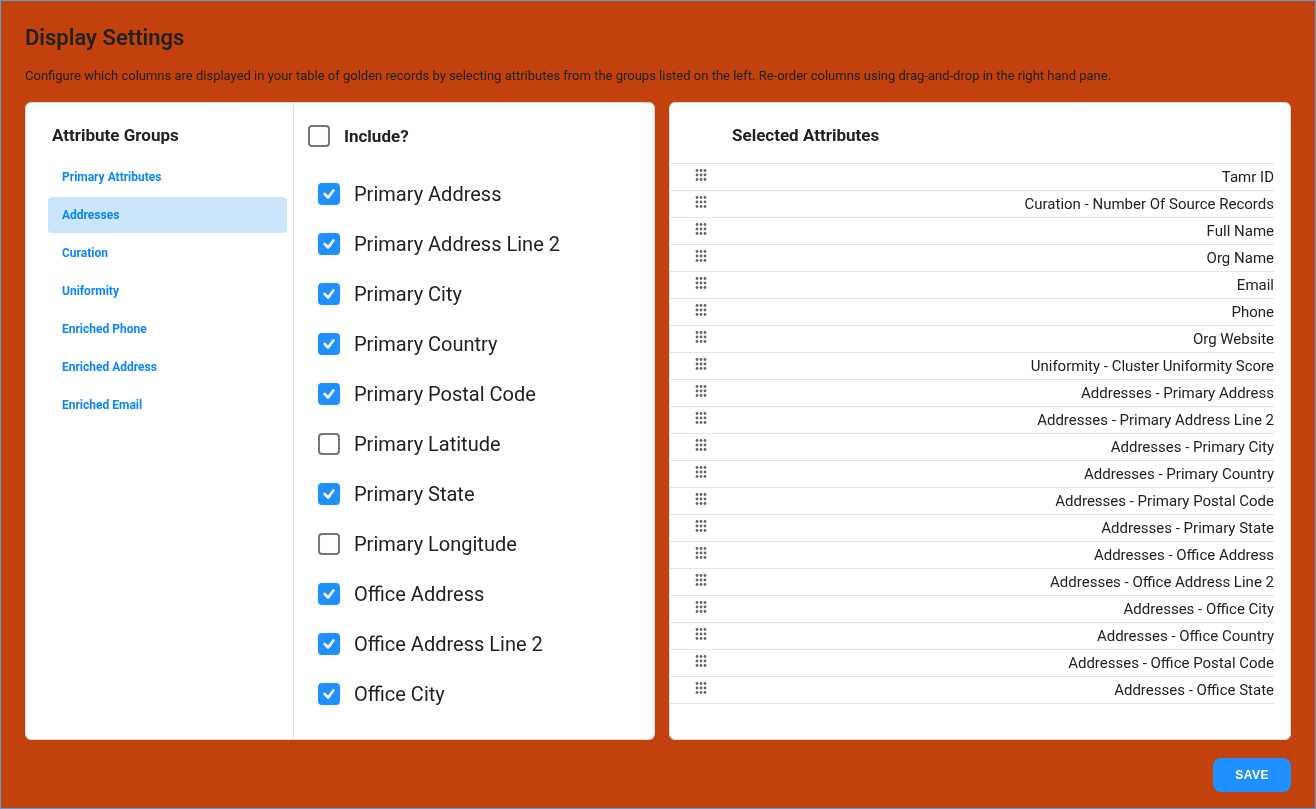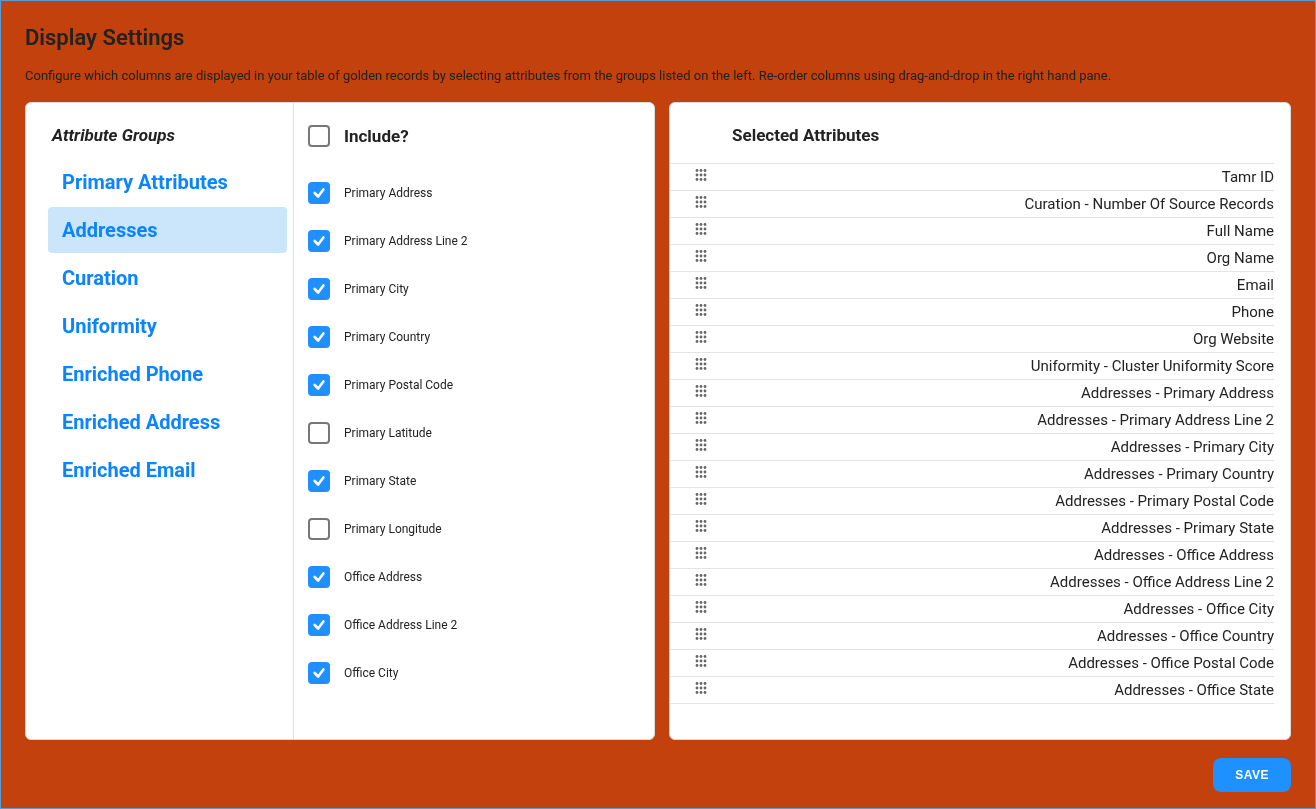--- a/index.html
+++ b/index.html
@@ -57,25 +57,24 @@
     width: 268px;
     border-right: 1px solid #e2e2e2;
     padding: 22px 6px 22px 22px;
     overflow-y: auto;
   }
   .groups-header {
     font-size: 17px;
     font-weight: 700;
     margin-bottom: 14px;
     padding-left: 4px;
-    font-style: italic;
   }
   .group-item {
     display: block;
-    font-size: 20px;
+    font-size: 12px;
     font-weight: 700;
     color: #0a84ff;
     padding: 11px 14px;
     border-radius: 4px;
     cursor: pointer;
     margin-bottom: 2px;
   }
   .group-item.selected {
     background: #cbe6fb;
   }
@@ -93,21 +92,22 @@
   }
   .include-label {
     font-size: 17px;
     font-weight: 700;
   }
   .attr-row {
     display: flex;
     align-items: center;
     gap: 14px;
     padding: 13px 0;
-    font-size: 12px;
+    font-size: 20px;
+    margin-left: 10px;
   }
   .cb {
     width: 22px;
     height: 22px;
     border: 2px solid #777;
     border-radius: 4px;
     display: inline-flex;
     align-items: center;
     justify-content: center;
     flex-shrink: 0;

